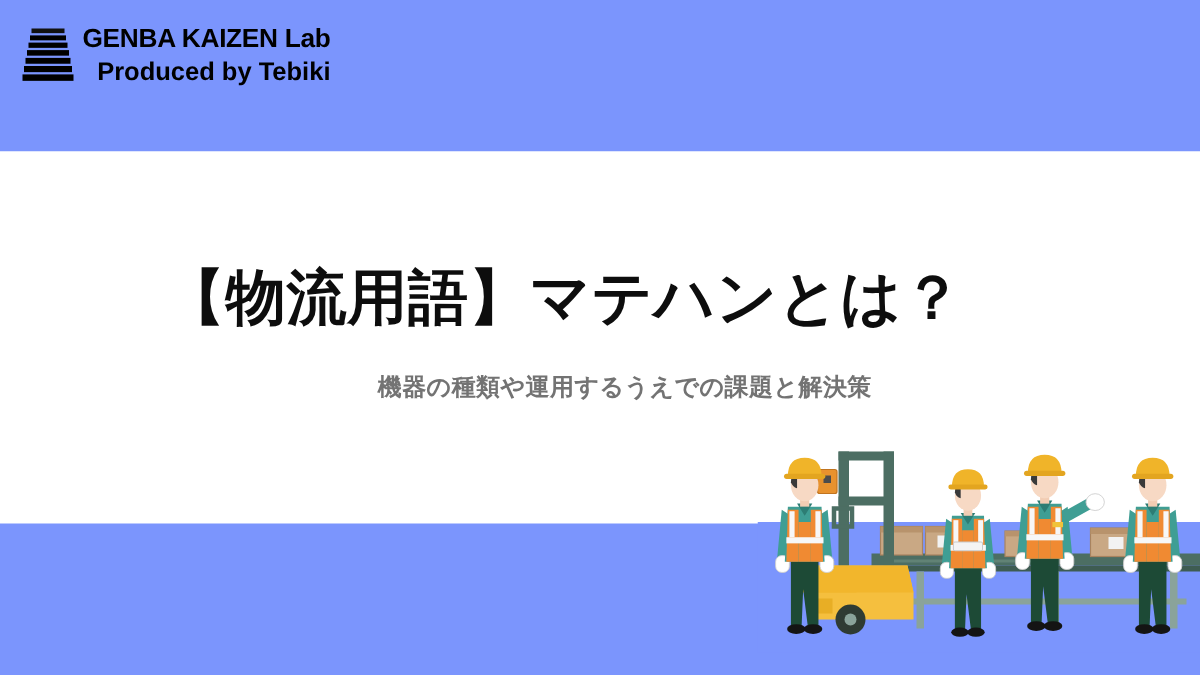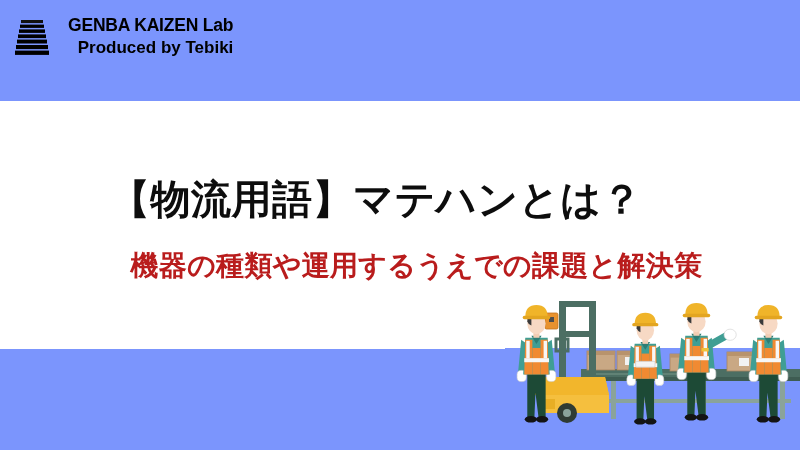--- a/index.html
+++ b/index.html
@@ -39,22 +39,21 @@
     width: 800px;
     height: 248px;
     background: #ffffff;
   }
 
   
   .logo {
     position: absolute;
     left: 14px; top: 17px;
     display: flex;
-    align-items: flex-end;
-    gap: 13px;
+    align-items: center;
   }
   .logo-mark {
     width: 36px;
     height: 38px;
     margin-right: 5px;
     flex: none;
   }
   .logo-text {
     display: flex;
     flex-direction: column;
@@ -92,23 +91,23 @@
     line-height: 1.15;
     white-space: nowrap;
   }
   .subhead-wrap {
     position: absolute;
     left: 0; top: 249px;
     width: 800px;
     text-align: center;
   }
   .subhead {
-    font-size: 28px;
-    font-weight: bold;
-    color: #b91c1c;
+    font-size: 16px;
+    font-weight: bold;
+    color: #737373;
     letter-spacing: 0.3px;
     line-height: 1.2;
     white-space: nowrap;
     padding-left: 33px;
   }
 
   
   .illustration {
     position: absolute;
     left: 505px; top: 295px;

